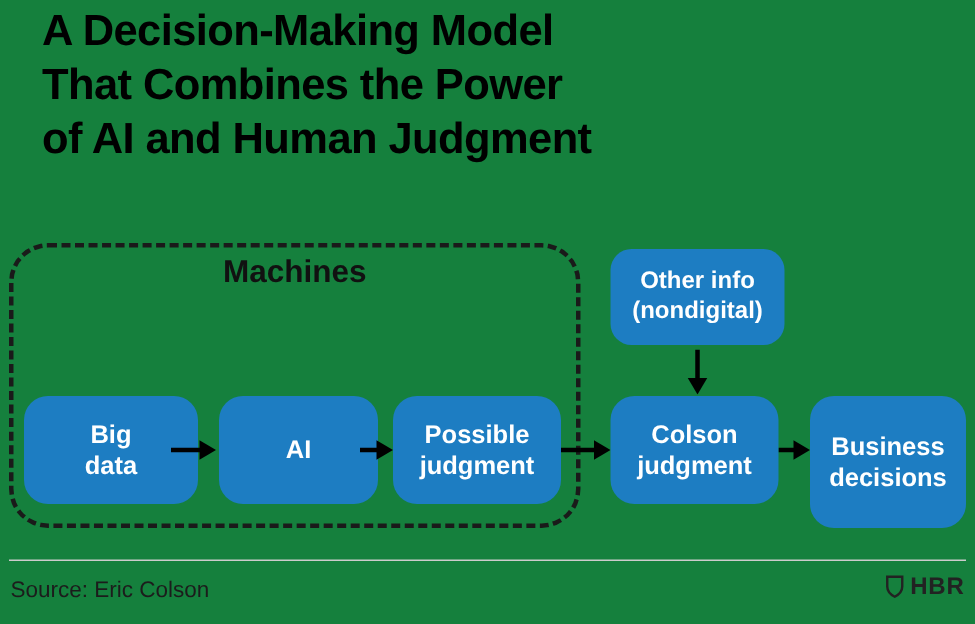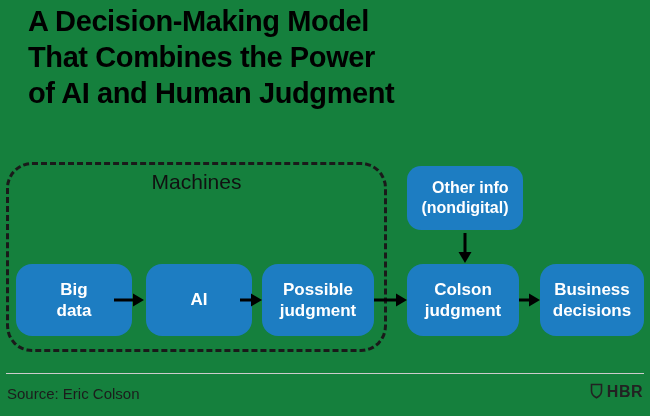--- a/index.html
+++ b/index.html
@@ -11,34 +11,34 @@
     font-size:29px;line-height:1.24;font-weight:800;color:#000;
     letter-spacing:-0.4px;white-space:pre-line;
   }
 
   .machines-box{
     position:absolute;left:6px;top:162px;width:381px;height:190px;
     border:3px dashed #1a1a1a;border-radius:26px;box-sizing:border-box;
   }
   .machines-label{
     position:absolute;left:6px;top:170px;width:381px;text-align:center;
-    font-size:21px;font-weight:400;color:#111;
+    font-size:21px;font-weight:700;color:#111;
   }
 
   .node{
     position:absolute;background:#1d7dc2;color:#fff;font-weight:700;
     font-size:17px;line-height:1.25;border-radius:16px;
     display:flex;align-items:center;justify-content:center;
     text-align:center;white-space:pre-line;box-sizing:border-box;padding:4px;
   }
   .n-bigdata{left:16px;top:264px;width:116px;height:72px;}
   .n-ai{left:146px;top:264px;width:106px;height:72px;}
   .n-possible{left:262px;top:264px;width:112px;height:72px;}
   .n-human{left:407px;top:264px;width:112px;height:72px;}
-  .n-business{left:540px;top:264px;width:104px;height:72px;}
+  .n-business{left:540px;top:264px;width:104px;height:88px;}
   .n-other{left:407px;top:166px;width:116px;height:64px;border-radius:14px;font-size:16px;}
 
   .arrow{position:absolute;display:block;}
   .a1{left:114px;top:293px;}
   .a2{left:240px;top:293px;}
   .a3{left:374px;top:293px;}
   .a4{left:519px;top:293px;}
   .a-down{left:458px;top:233px;}
 
   .footer-divider{position:absolute;left:6px;right:6px;top:373px;height:1px;background:#cccccc;}
@@ -51,21 +51,21 @@
 
 <div class="canvas">
 
   <div class="title">A Decision-Making Model
 That Combines the Power
 of AI and Human Judgment</div>
 
   <div class="machines-box"></div>
   <div class="machines-label">Machines</div>
 
-  <div class="node n-other" style="background: rgb(29, 125, 194); text-align: right;">
+  <div class="node n-other" style="background: rgb(29, 125, 194);">
     <span>Other info
 (nondigital)</span>
   </div>
 
   <div class="node n-bigdata" style="background: rgb(29, 125, 194);">
     <span>Big
 data</span>
   </div>
 
   <div class="node n-ai" style="background: rgb(29, 125, 194);">

